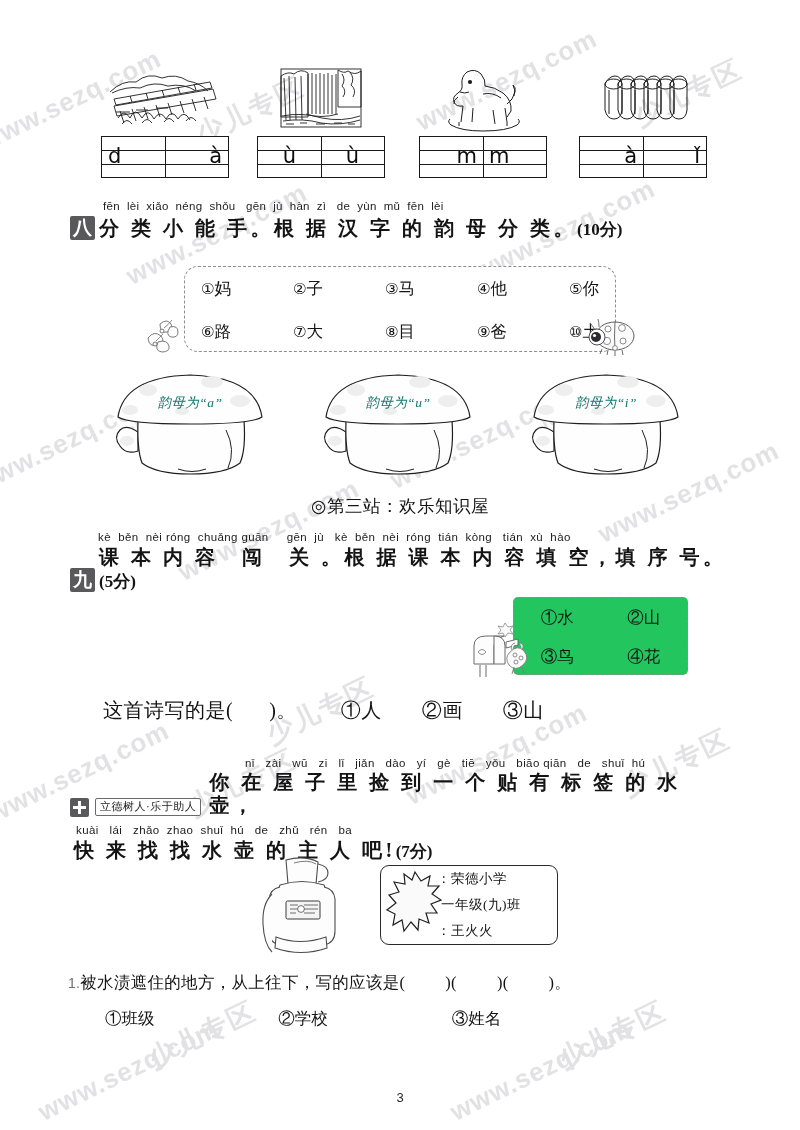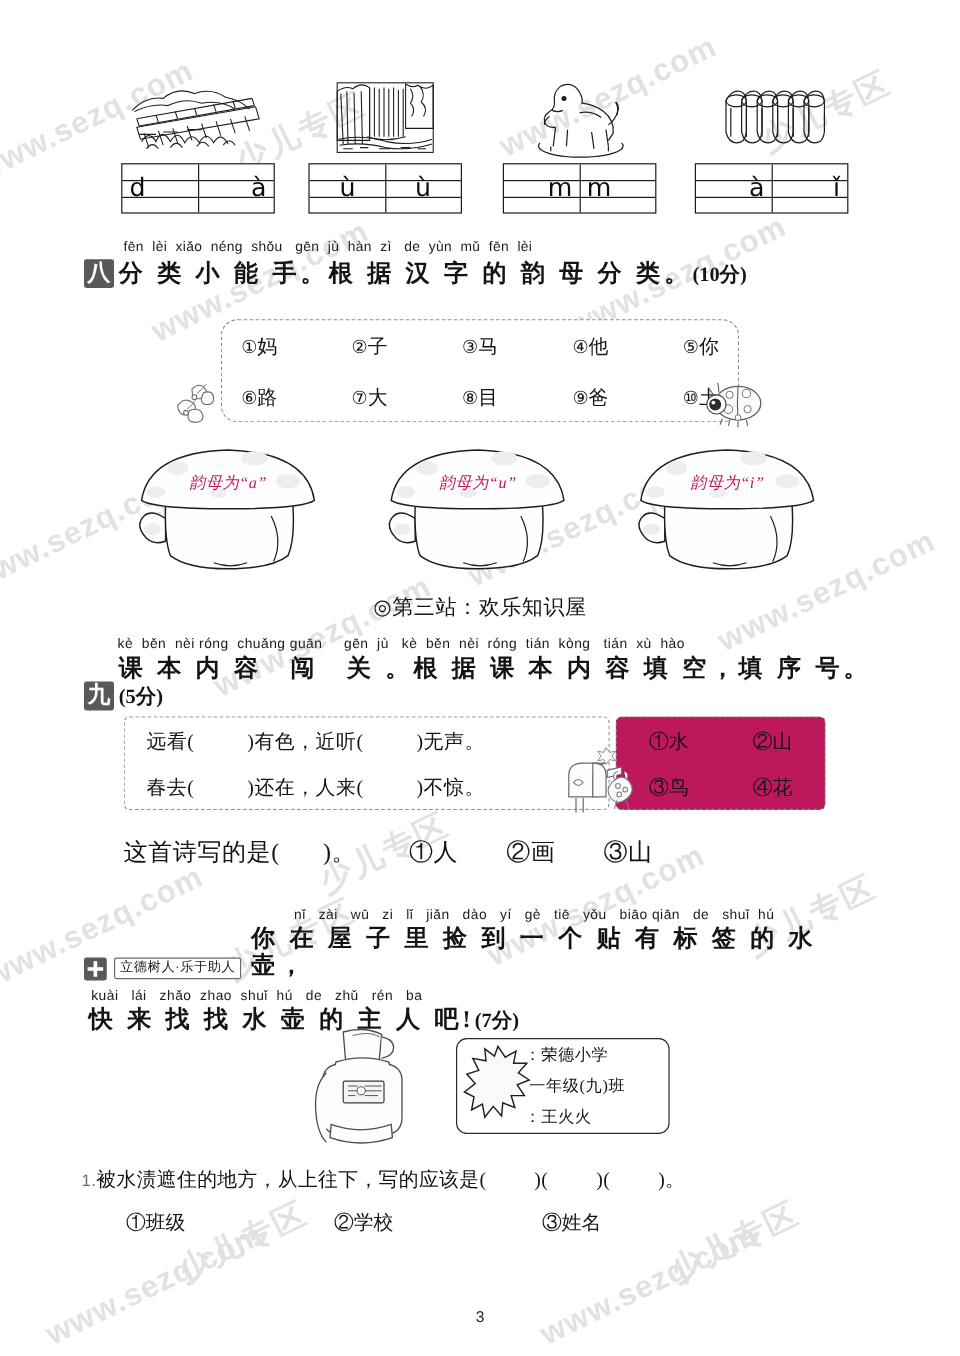--- a/index.html
+++ b/index.html
@@ -206,21 +206,21 @@
     width: 180px;
     height: 112px;
   }
   .mush .lbl {
     position: absolute;
     left: 0; right: 0;
     top: 24px;
     text-align: center;
     font-size: 13.5px;
     font-family: "Liberation Serif", "DejaVu Serif", serif;
-    color: #be185d;
+    color: #0f766e;
     letter-spacing: 0.5px;
     z-index: 3;
     font-style: italic;
   }
 
   
   #station {
     position: absolute;
     left: 0; right: 0;
     top: 494px;
@@ -247,21 +247,21 @@
   }
   #optbox {
     position: absolute;
     left: 513px;
     top: 597px;
     width: 175px;
     height: 78px;
     border: 1.5px dashed #8e8e90;
     border-radius: 5px;
     box-sizing: border-box;
-    background: #be185d;
+    background: #22c55e;
   }
   .poem-line {
     height: 39px;
     display: flex;
     align-items: center;
     padding-left: 18px;
     font-size: 16.5px;
     letter-spacing: 0.5px;
     white-space: nowrap;
     font-family: "Liberation Serif", "DejaVu Serif", serif;
@@ -725,36 +725,20 @@
       <span>tián</span>&nbsp;
       <span>xù</span>&nbsp;
       <span>hào</span>
     </div>
     <div class="sec-head" style="margin-top:1px;">
       <span class="sec-num">九</span>
       <span class="sec-title"><span>课 本 内 容　闯　关 。根 据 课 本 内 容 填 空，填 序 号。</span><span class="pts">(5分)</span></span>
     </div>
   </div>
 
-  <div id="poembox">
-    <div class="poem-line">
-      <span>远看(</span>
-        <span class="blankp"></span>
-        <span>)有色，近听(</span>
-        <span class="blankp"></span>
-        <span>)无声。</span>
-    </div>
-    <div class="poem-line">
-      <span>春去(</span>
-        <span class="blankp"></span>
-        <span>)还在，人来(</span>
-        <span class="blankp"></span>
-        <span>)不惊。</span>
-    </div>
-  </div>
 
   <div id="optbox">
     <div class="opt-row">
       <span><span>①</span><span>水</span></span>
       <span><span>②</span><span>山</span></span>
     </div>
     <div class="opt-row">
       <span><span>③</span><span>鸟</span></span>
       <span><span>④</span><span>花</span></span>
     </div>

